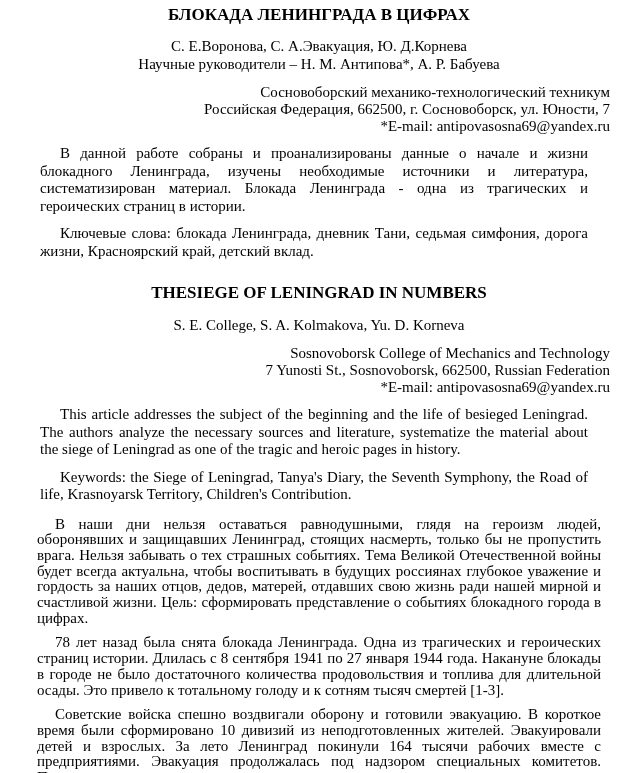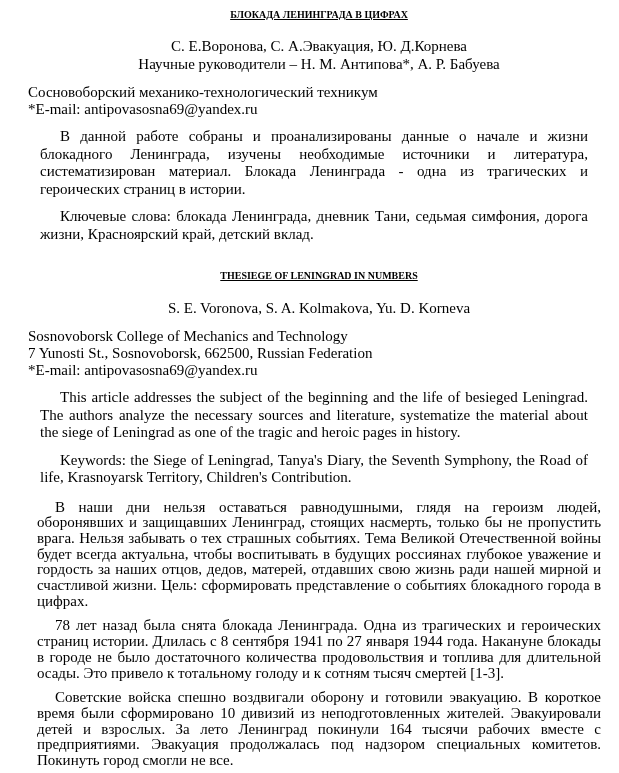--- a/index.html
+++ b/index.html
@@ -16,34 +16,33 @@
     overflow: hidden;
     box-sizing: border-box;
     padding: 6px 9px 0 28px;
     font-family: "Liberation Serif", "DejaVu Serif", serif;
     font-size: 15px;
   }
   .title {
     margin: 0 0 13px 0;
     text-align: center;
     font-weight: bold;
-    font-size: 10px;
+    font-size: 17px;
     line-height: 18px;
-    text-decoration: underline;
   }
   .title-en {
     margin: 24px 0 14px 0;
   }
   .center-block {
     text-align: center;
     line-height: 18px;
     margin: 0 0 11px 0;
   }
   .affil-block {
-    text-align: left;
+    text-align: right;
     line-height: 17px;
     margin: 0 0 10px 0;
   }
   .abstract-block {
     margin: 0 22px 10px 12px;
     text-align: justify;
     line-height: 17.5px;
   }
   .abstract-block p {
     margin: 0;
@@ -72,35 +71,36 @@
 
   <h1 class="title">БЛОКАДА ЛЕНИНГРАДА В ЦИФРАХ</h1>
 
   <div class="center-block">
     <div>С. Е.Воронова, С. А.Эвакуация, Ю. Д.Корнева</div>
     <div>Научные руководители – Н. М. Антипова*, А. Р. Бабуева</div>
   </div>
 
   <div class="affil-block">
     <div>Сосновоборский механико-технологический техникум</div>
+    <div>Российская Федерация, 662500, г. Сосновоборск, ул. Юности, 7</div>
     <div>*E-mail: antipovasosna69@yandex.ru</div>
   </div>
 
   <div class="abstract-block">
     <p>В данной работе собраны и проанализированы данные о начале и жизни блокадного Ленинграда, изучены необходимые источники и литература, систематизирован материал. Блокада Ленинграда - одна из трагических и героических страниц в истории.</p>
   </div>
 
   <div class="abstract-block keywords-block">
     <p>Ключевые слова: блокада Ленинграда, дневник Тани, седьмая симфония, дорога жизни, Красноярский край, детский вклад.</p>
   </div>
 
   <h2 class="title title-en">THESIEGE OF LENINGRAD IN NUMBERS</h2>
 
   <div class="center-block">
-    <div>S. E. Voronova, S. A. Kolmakova, Yu. D. Korneva</div>
+    <div>S. E. College, S. A. Kolmakova, Yu. D. Korneva</div>
   </div>
 
   <div class="affil-block">
     <div>Sosnovoborsk College of Mechanics and Technology</div>
     <div>7 Yunosti St., Sosnovoborsk, 662500, Russian Federation</div>
     <div>*E-mail: antipovasosna69@yandex.ru</div>
   </div>
 
   <div class="abstract-block">
     <p>This article addresses the subject of the beginning and the life of besieged Leningrad. The authors analyze the necessary sources and literature, systematize the material about the siege of Leningrad as one of the tragic and heroic pages in history.</p>

